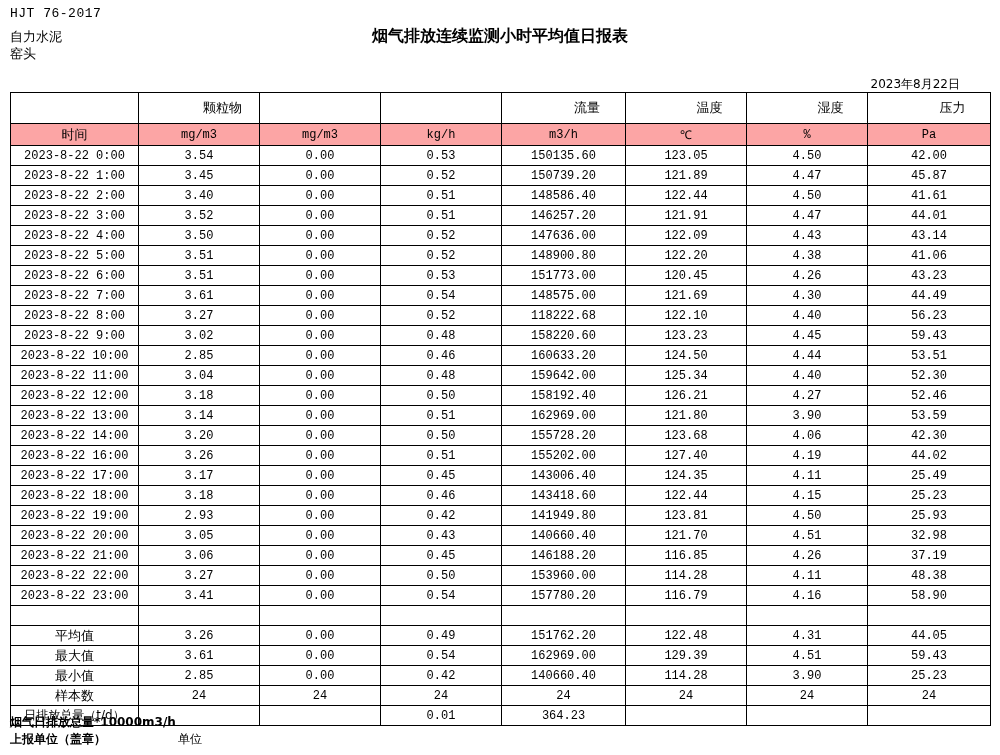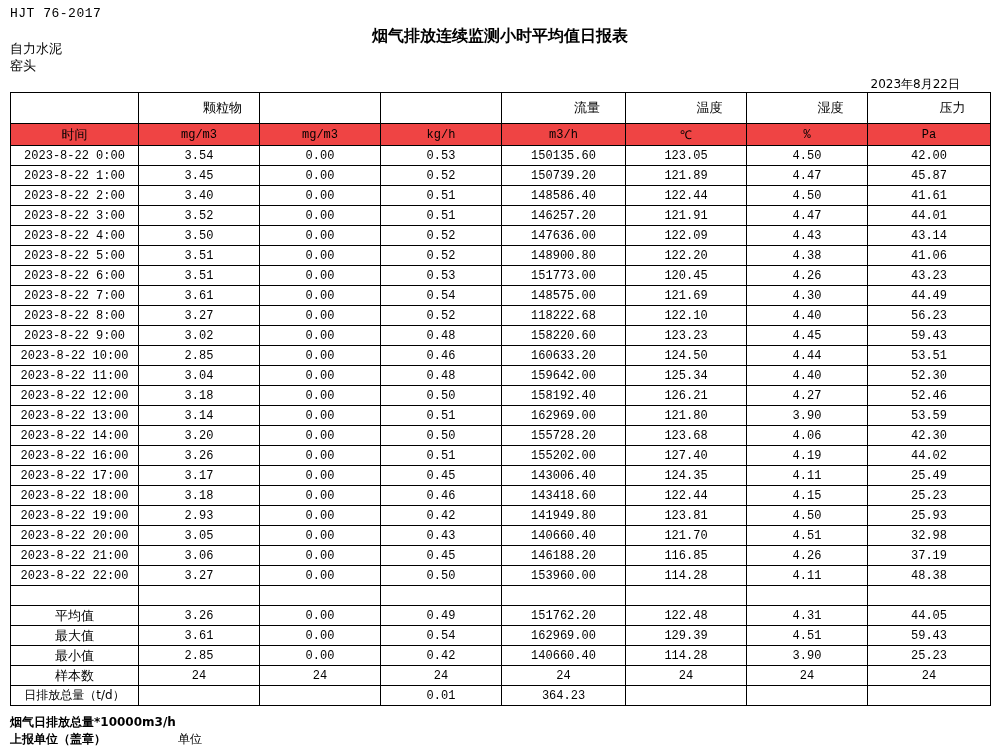--- a/index.html
+++ b/index.html
@@ -35,21 +35,21 @@
     right: 0;
     top: 26px;
     text-align: center;
     font-size: 16px;
     font-weight: bold;
     font-family: "DejaVu Sans", sans-serif;
   }
   .org-block {
     position: absolute;
     left: 10px;
-    top: 40px;
+    top: 28px;
     font-size: 13px;
     line-height: 17px;
     font-family: "DejaVu Sans", sans-serif;
   }
   .report-date {
     position: absolute;
     right: 40px;
     top: 76px;
     font-size: 12px;
     font-family: "DejaVu Sans", sans-serif;
@@ -74,21 +74,21 @@
     overflow: hidden;
     white-space: nowrap;
   }
   tr.hdr-params td {
     height: 30px;
     font-size: 13px;
     font-family: "DejaVu Sans", sans-serif;
     padding-left: 47px;
   }
   tr.hdr-units td {
-    background: #ef4444;
+    background: #fca5a5;
     height: 21px;
     font-size: 12px;
     text-align: center;
   }
   tr.hdr-units td.time-cell {
     font-family: "DejaVu Sans", sans-serif;
     font-size: 13px;
   }
   td.time-col {
     font-size: 11.5px;
@@ -383,20 +383,30 @@
       <tr>
         <td class="time-col">2023-8-22 22:00</td>
         <td>3.27</td>
         <td>0.00</td>
         <td>0.50</td>
         <td>153960.00</td>
         <td>114.28</td>
         <td>4.11</td>
         <td>48.38</td>
       </tr>
+      <tr>
+        <td class="time-col">2023-8-22 23:00</td>
+        <td>3.41</td>
+        <td>0.00</td>
+        <td>0.54</td>
+        <td>157780.20</td>
+        <td>116.79</td>
+        <td>4.16</td>
+        <td>58.90</td>
+      </tr>
 
       <tr class="blank-row">
         <td></td>
         <td></td>
         <td></td>
         <td></td>
         <td></td>
         <td></td>
         <td></td>
         <td></td>

